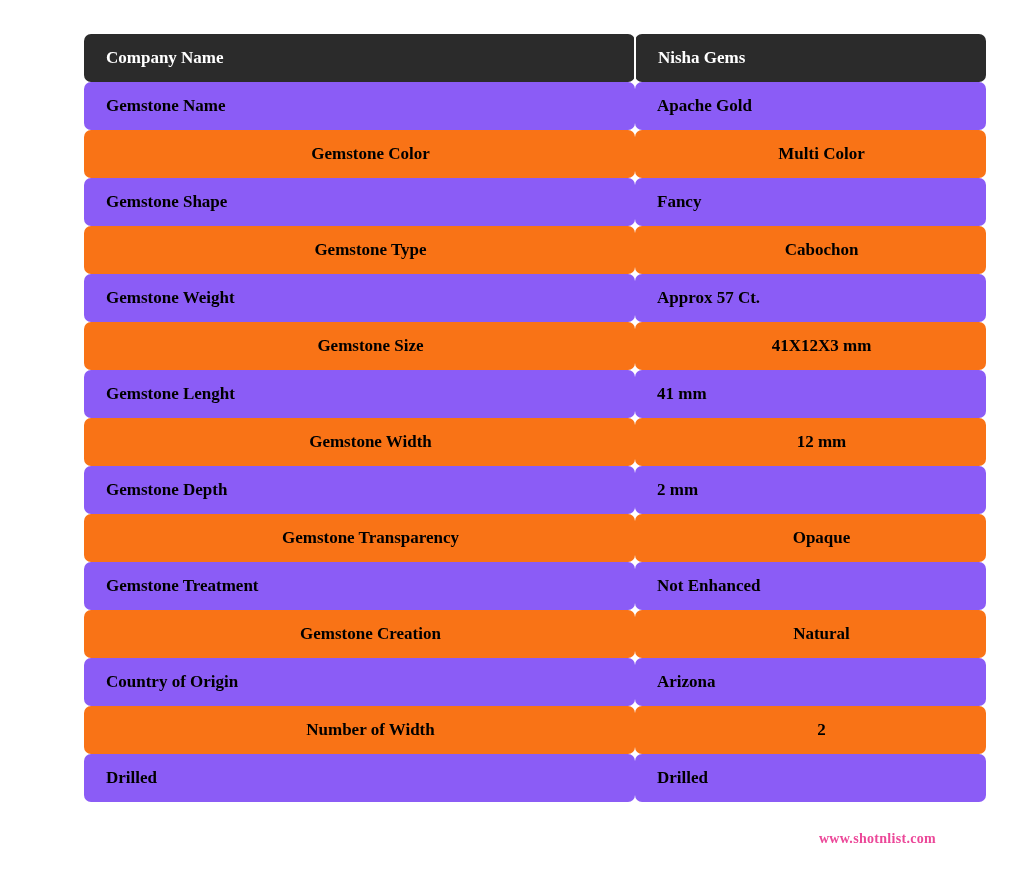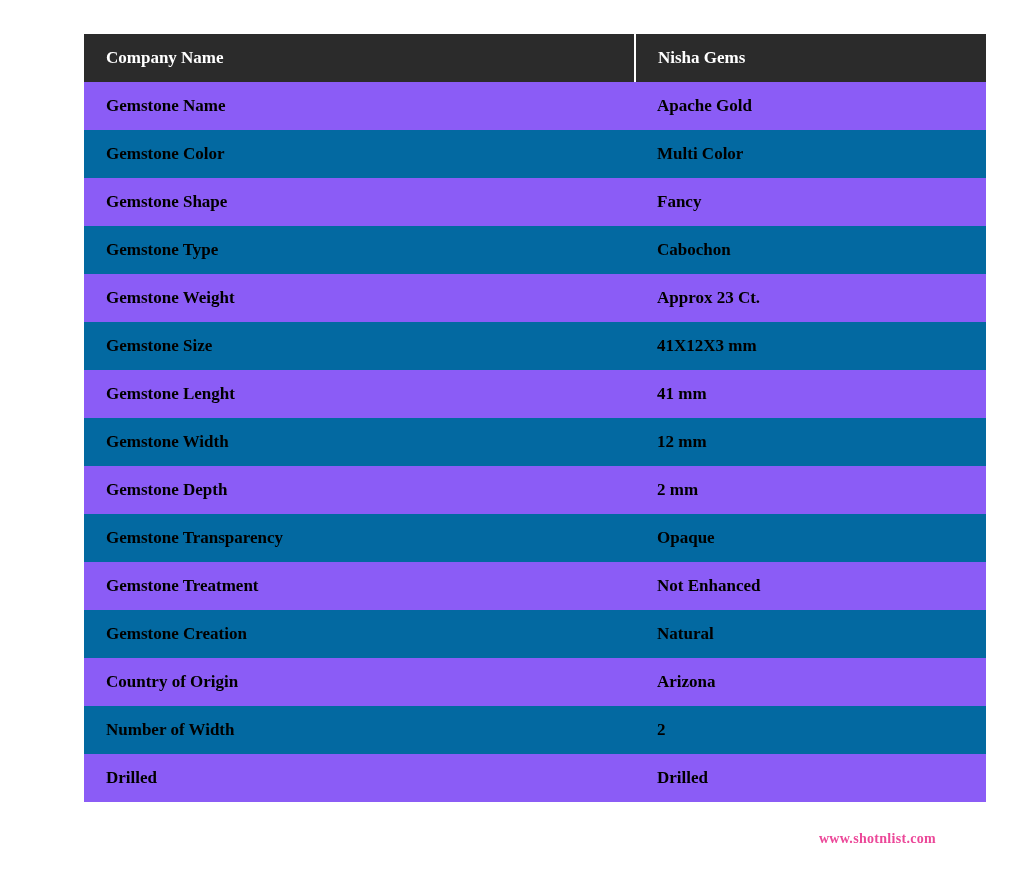--- a/index.html
+++ b/index.html
@@ -25,41 +25,43 @@
   }
   .spec-table tr {
     height: 48px;
   }
   .spec-table td {
     padding: 0 0 0 22px;
     font-size: 17px;
     font-weight: bold;
     vertical-align: middle;
     line-height: 1.2;
+    border-radius: 7px;
   }
   .col-label {
     width: 528px;
   }
   .col-value {
     width: 328px;
   }
   
   tr.row-header td {
     background: #2b2b2b;
     color: #ffffff;
   }
   tr.row-header td.col-label {
     border-right: 2px solid #ffffff;
   }
   
   tr.row-alt td {
     background: #8b5cf6;
   }
   tr.row-plain td {
-    background: #0369a1;
+    background: #f97316;
+    text-align: center;
   }
   .watermark {
     position: absolute;
     left: 0;
     top: 831px;
     width: 936px;
     text-align: right;
     font-family: "Liberation Serif", "DejaVu Serif", serif;
     font-size: 14px;
     font-weight: bold;
@@ -87,21 +89,21 @@
     <tr class="row-alt">
       <td class="col-label">Gemstone Shape</td>
       <td class="col-value">Fancy</td>
     </tr>
     <tr class="row-plain">
       <td class="col-label">Gemstone Type</td>
       <td class="col-value">Cabochon</td>
     </tr>
     <tr class="row-alt">
       <td class="col-label">Gemstone Weight</td>
-      <td class="col-value">Approx 23 Ct.</td>
+      <td class="col-value">Approx 57 Ct.</td>
     </tr>
     <tr class="row-plain">
       <td class="col-label">Gemstone Size</td>
       <td class="col-value">41X12X3 mm</td>
     </tr>
     <tr class="row-alt">
       <td class="col-label">Gemstone Lenght</td>
       <td class="col-value">41 mm</td>
     </tr>
     <tr class="row-plain">

